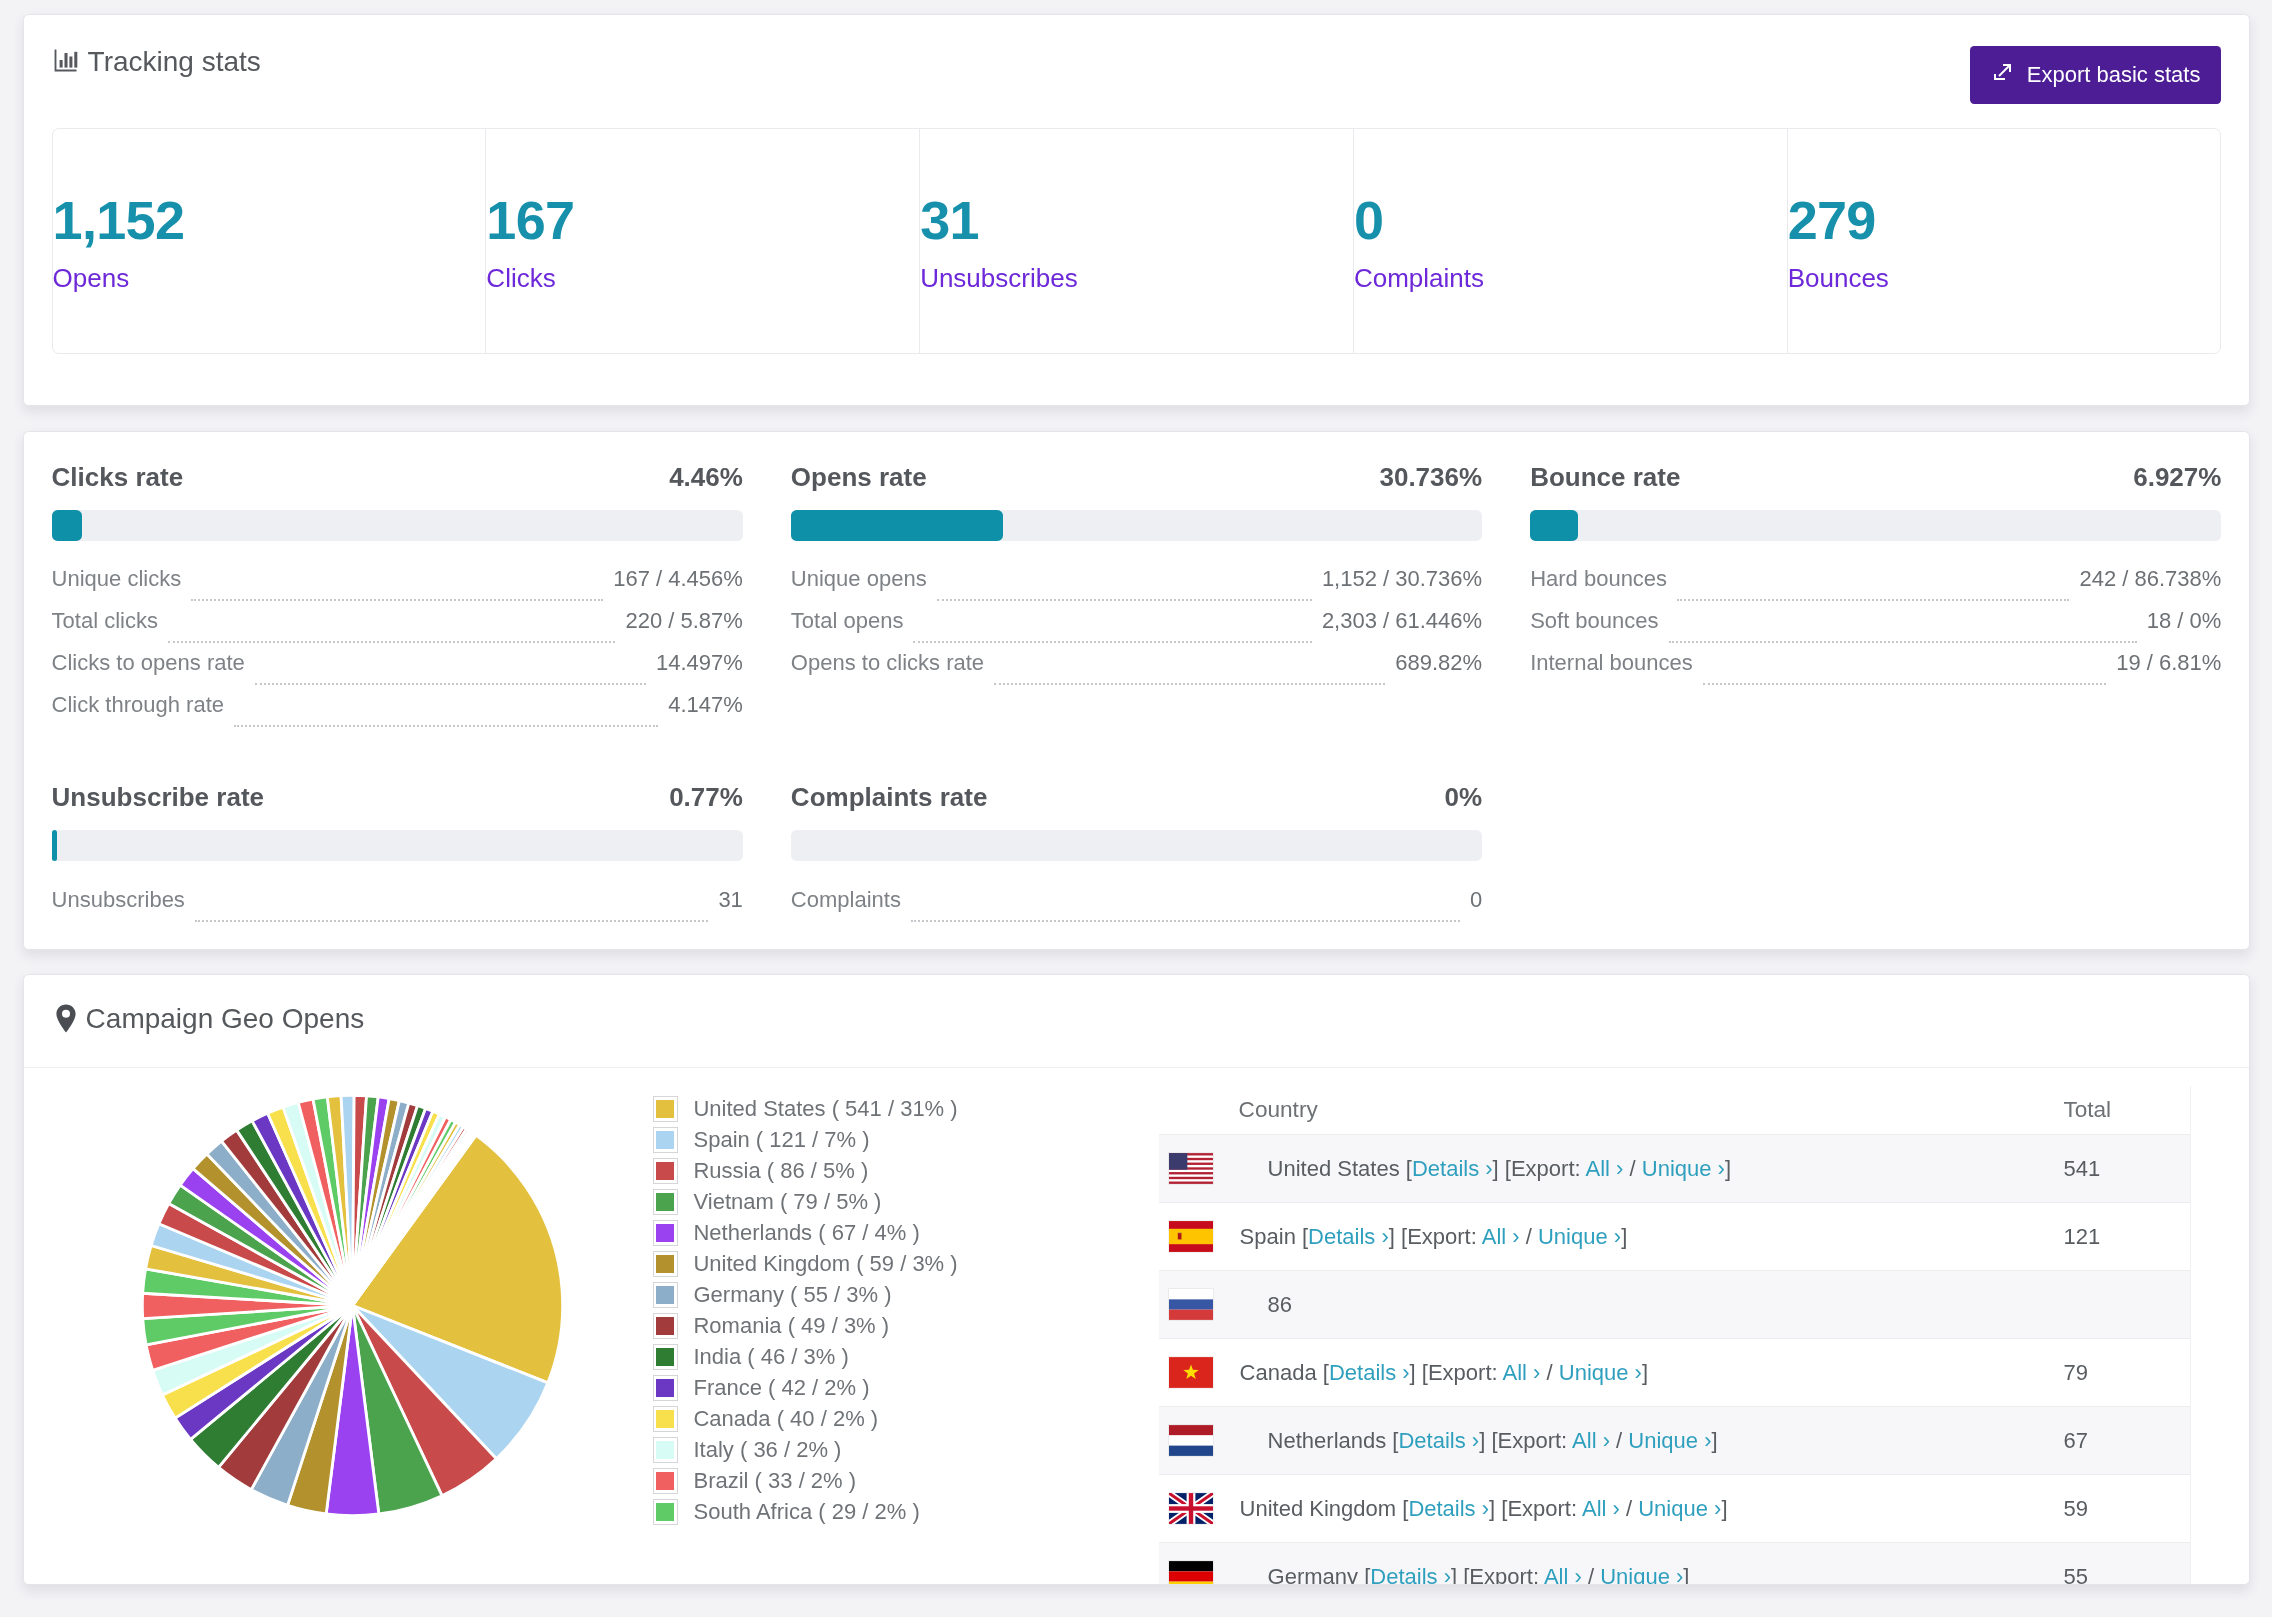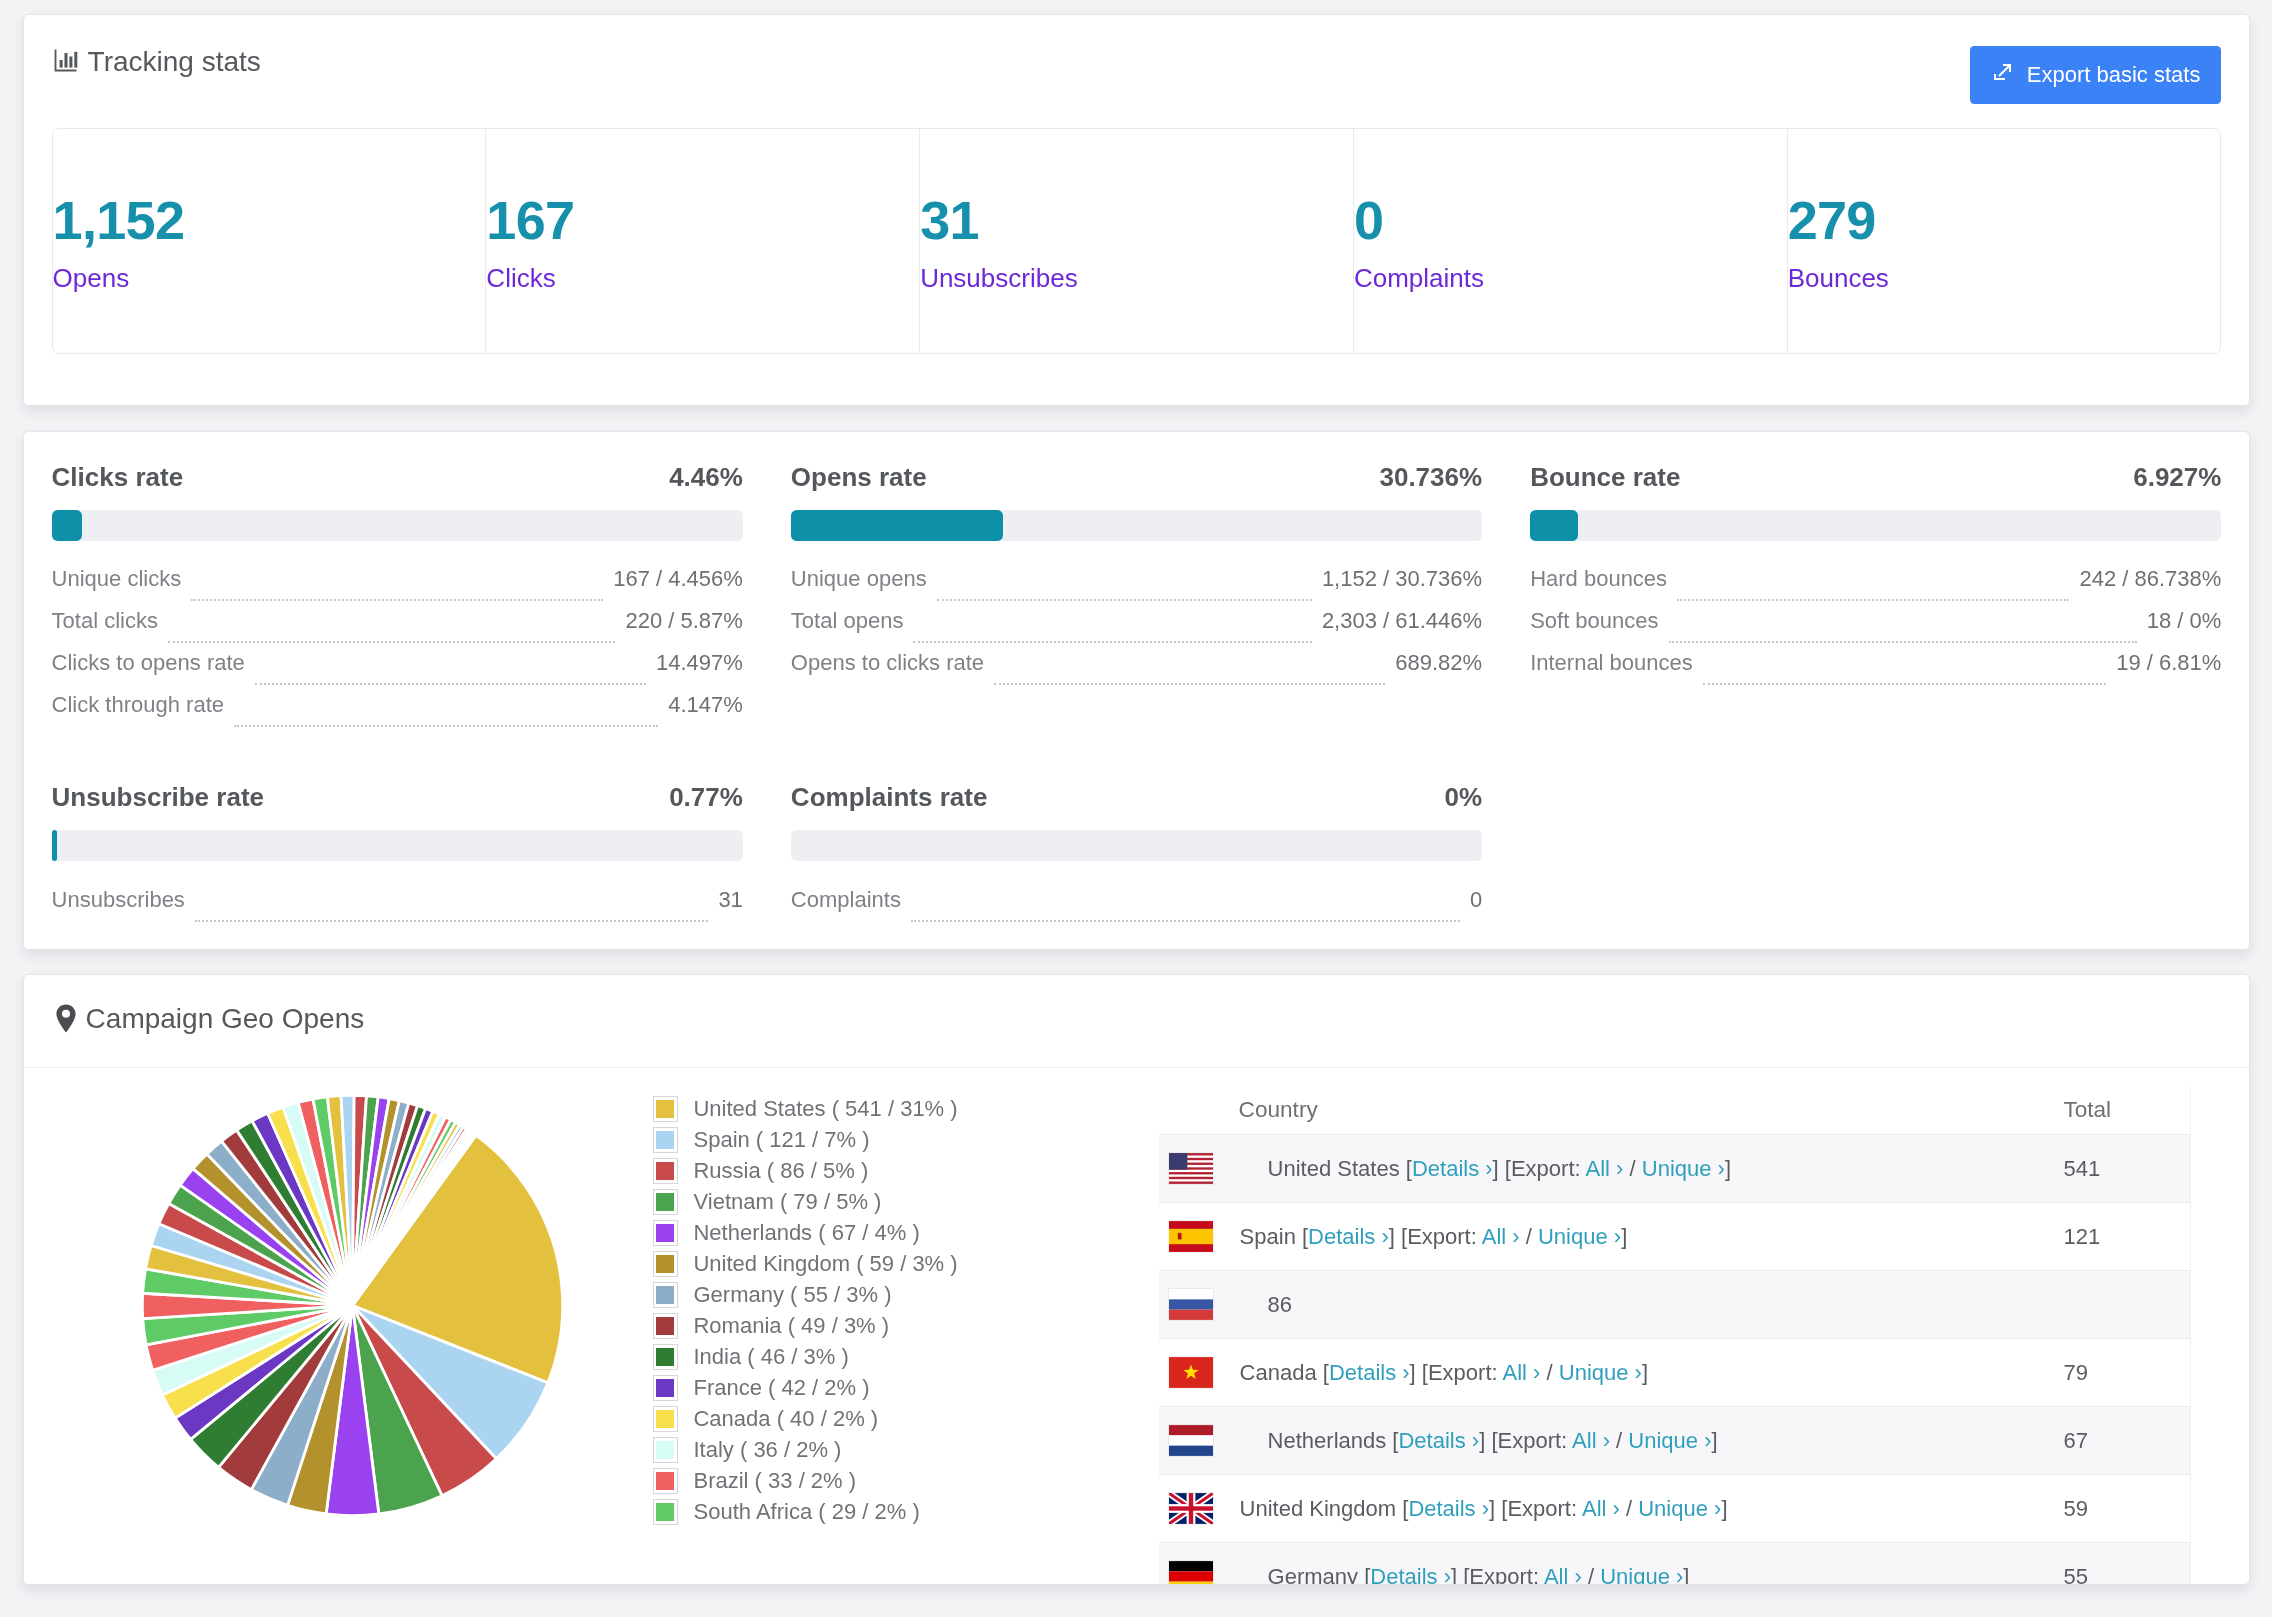--- a/index.html
+++ b/index.html
@@ -18,21 +18,21 @@
     box-shadow:0 5.6px 11.3px rgba(50,50,70,0.10);
   }
 
   
   #card-tracking { margin-top:14px; height:392px; padding:31px 28px; }
   .tracking-head { display:flex; justify-content:space-between; align-items:flex-start; height:64px; }
   .section-title { display:flex; align-items:flex-start; gap:8px; font-size:28px; color:#55585c; }
   .section-title svg { display:block; }
   .export-btn {
     display:flex; align-items:center; gap:11.3px;
-    background:#3b82f6; color:#fff; border:none; border-radius:4.2px;
+    background:#4c1d95; color:#fff; border:none; border-radius:4.2px;
     font-size:22px; font-family:inherit; padding:14px 21px; cursor:pointer;
   }
   .stats-box {
     margin-top:18.4px; height:226px;
     border:1.4px solid #e9eaed; border-radius:7px;
     display:flex; background:#fff;
   }
   .stat-cell {
     flex:1; display:flex; flex-direction:column; justify-content:center; 
     border-left:1.4px solid #e9eaed;

